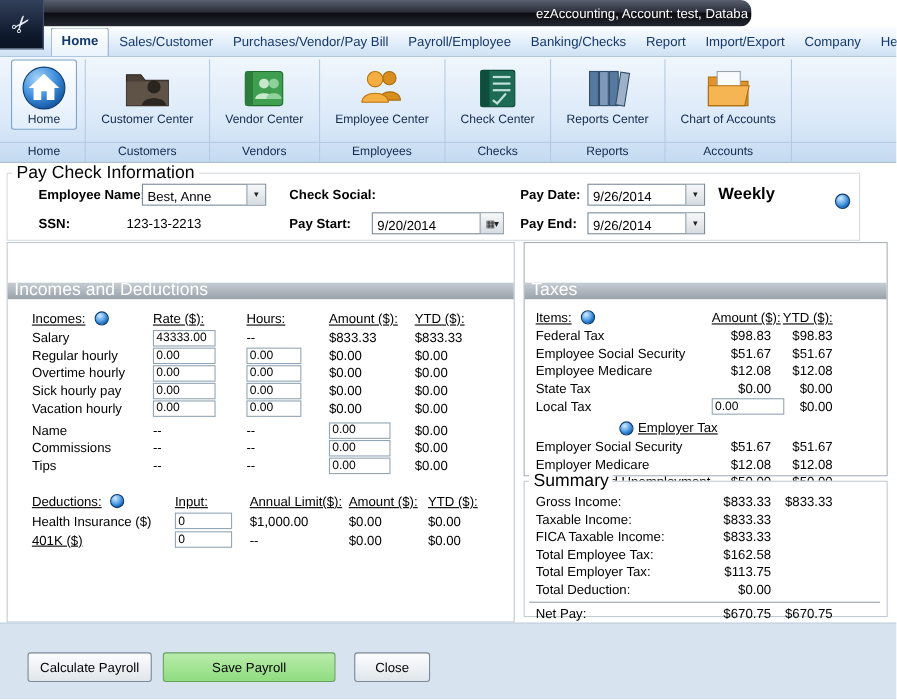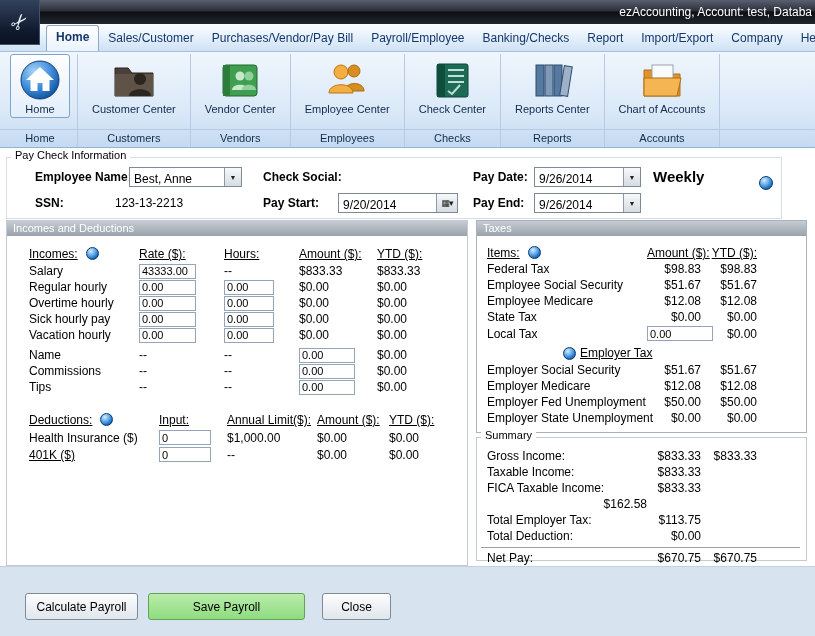--- a/index.html
+++ b/index.html
@@ -4,22 +4,23 @@
 <style>
   * { margin:0; padding:0; box-sizing:border-box; }
   html,body { width:815px; height:636px; }
   body {
     position:relative; overflow:hidden; background:#fff;
     font-family:"Liberation Sans", sans-serif; font-size:12px; color:#000;
   }
 
   
   .titlebar {
-    position:absolute; top:0; left:0; width:815px; height:24px;
+    position:absolute; top:0; left:0; width:683px; height:24px;
     background:linear-gradient(180deg,#5a6070 0%,#2b2f3a 45%,#0c0e13 50%,#22262f 100%);
+    border-radius:10px;
   }
   .title-text {
     position:absolute; right:3px; top:5px; color:#fff; font-size:12px; white-space:nowrap;
   }
   .app-icon {
     position:absolute; top:0; left:0; width:40px; height:45px; z-index:20;
     background:linear-gradient(180deg,#33415c,#101a2e 70%,#0a1222);
     border-right:1px solid #42526e; border-bottom:1px solid #42526e;
     display:flex; align-items:center; justify-content:center;
   }
@@ -98,28 +99,28 @@
   .b { font-weight:bold; }
   .lbl { position:absolute; white-space:nowrap; }
 
   
   .paycheck-box {
     position:absolute; top:157px; left:6px; width:776px; height:62px;
     border:1px solid #d8dde2; background:#fff;
   }
   .group-title {
     position:absolute; top:-9px; left:4px; background:#fff; padding:0 4px;
-    font-size:11px; white-space:nowrap;
+    font-size:16px; white-space:nowrap;
   }
 
   
   .panel { position:absolute; background:#fff; border:1px solid #c3cad1; }
   .panel-header {
     height:15px; background:linear-gradient(180deg,#c6ccd3,#99a2ab);
-    color:#fff; font-size:11px; line-height:14px; padding:0 6px; white-space:nowrap;
+    color:#fff; font-size:16px; line-height:14px; padding:0 6px; white-space:nowrap;margin-top:36px;
   }
   #incomes-panel { top:220px; left:6px;  width:462px; height:346px; }
   #taxes-panel   { top:220px; left:476px; width:331px; height:213px; border-color:#a9b1b9; }
   #summary-box   {
     position:absolute; top:437px; left:476px; width:331px; height:124px;
     border:1px solid #c3cad1; background:#fff;
   }
 
   .inc-grid {
     display:grid; grid-template-columns:110px 85px 75px 78px 62px;
@@ -530,20 +531,21 @@
     <span>Taxable Income:</span>
     <span class="num">$833.33</span>
     <span class="num"></span>
   </div>
   <div class="sum-grid">
     <span>FICA Taxable Income:</span>
     <span class="num">$833.33</span>
     <span class="num"></span>
   </div>
   <div class="sum-grid">
+    <span>Total Employee Tax:</span>
     <span class="num">$162.58</span>
     <span class="num"></span>
   </div>
   <div class="sum-grid">
     <span>Total Employer Tax:</span>
     <span class="num">$113.75</span>
     <span class="num"></span>
   </div>
   <div class="sum-grid">
     <span>Total Deduction:</span>

